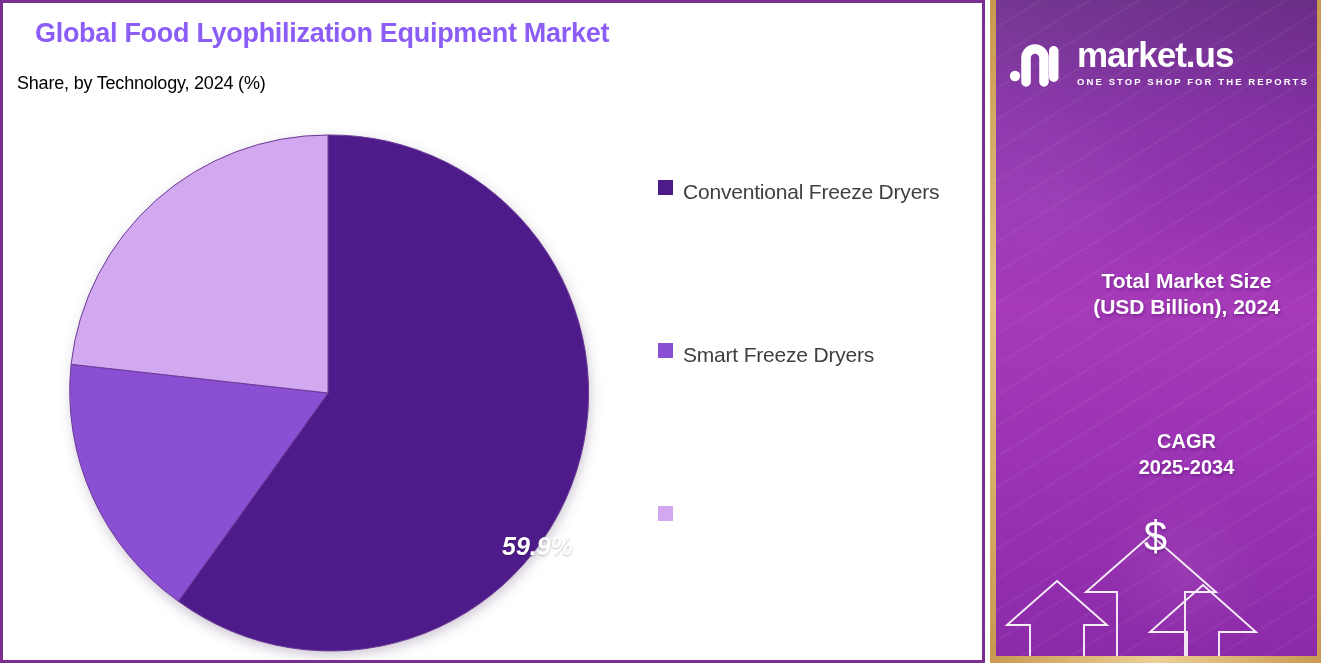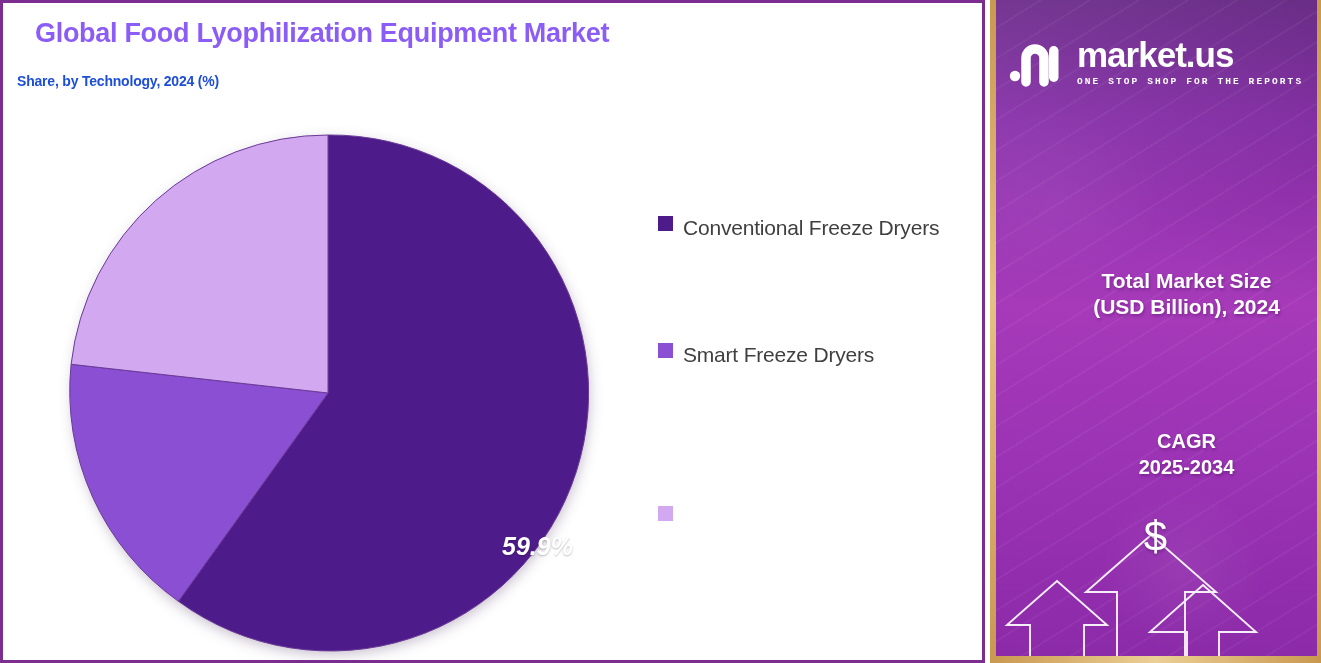--- a/index.html
+++ b/index.html
@@ -13,21 +13,21 @@
     background:#ffffff;
     border:3px solid #7b2d90;
   }
   #chart-title{
     position:absolute; left:11px; top:15px;
     font-size:27px; font-weight:bold; color:#8b5cf6;
     letter-spacing:-0.3px; white-space:nowrap;margin-left:21px;
   }
   #chart-subtitle{
     position:absolute; left:14px; top:70px;
-    font-size:14px; font-weight:700; color:#1d4ed8;
+    font-size:18px; font-weight:400; color:#000000;
     letter-spacing:-0.2px; white-space:nowrap;
   }
 
   
   #pie-wrap{ position:absolute; left:64px; top:129px; width:522px; height:522px; }
   #pie-shadow{
     position:absolute; left:6px; top:8px; width:516px; height:514px;
     border-radius:50%; background:rgba(60,30,80,0.30);
     filter:blur(7px);
   }
@@ -42,21 +42,21 @@
   #legend{ position:absolute; left:655px; top:170px; width:320px; }
   .legend-item{ position:absolute; display:flex; align-items:flex-start; }
   .legend-swatch{
     width:15px; height:15px; flex:0 0 15px; margin-top:7px; margin-right:10px;
     display:block;
   }
   .legend-label{
     font-size:21px; color:#3f3f3f; line-height:37px;
     letter-spacing:-0.2px; max-width:262px;
   }
-  #legend-item-0{ top:0px;   left:0px;margin-top:36px; }
+  #legend-item-0{ top:0px;   left:0px; }
   #legend-item-1{ top:163px; left:0px; }
   #legend-item-2{ top:326px; left:0px; }
 
   
   #stats-panel{
     position:absolute; left:990px; top:0px; width:331px; height:663px;
     overflow:hidden;
     background:#8e2fae;
   }
   #stats-gold-left{
@@ -95,21 +95,21 @@
   #logo{ position:absolute; left:19px; top:30px; width:290px; height:64px;
          display:flex; align-items:center; }
   #logo-mark{ flex:0 0 58px; height:52px; margin-right:10px; }
   #logo-text-wrap{ display:flex; flex-direction:column; justify-content:center; }
   #logo-wordmark{
     font-size:35px; font-weight:bold; color:#ffffff; line-height:36px;
     letter-spacing:-1px;
   }
   #logo-tagline{
     font-size:9.5px; font-weight:bold; color:#ffffff;
-    letter-spacing:2.1px; margin-top:3px; white-space:nowrap;font-family:Liberation Mono, monospace;
+    letter-spacing:2.1px; margin-top:3px; white-space:nowrap;
   }
 
   .stat-value{
     position:absolute; width:331px; text-align:center;
     font-size:44px; font-weight:bold; color:#ffffff;
     text-shadow:2px 3px 4px rgba(60,10,80,.45);
     letter-spacing:-0.5px;
   }
   .stat-label{
     position:absolute; width:331px; text-align:center;

